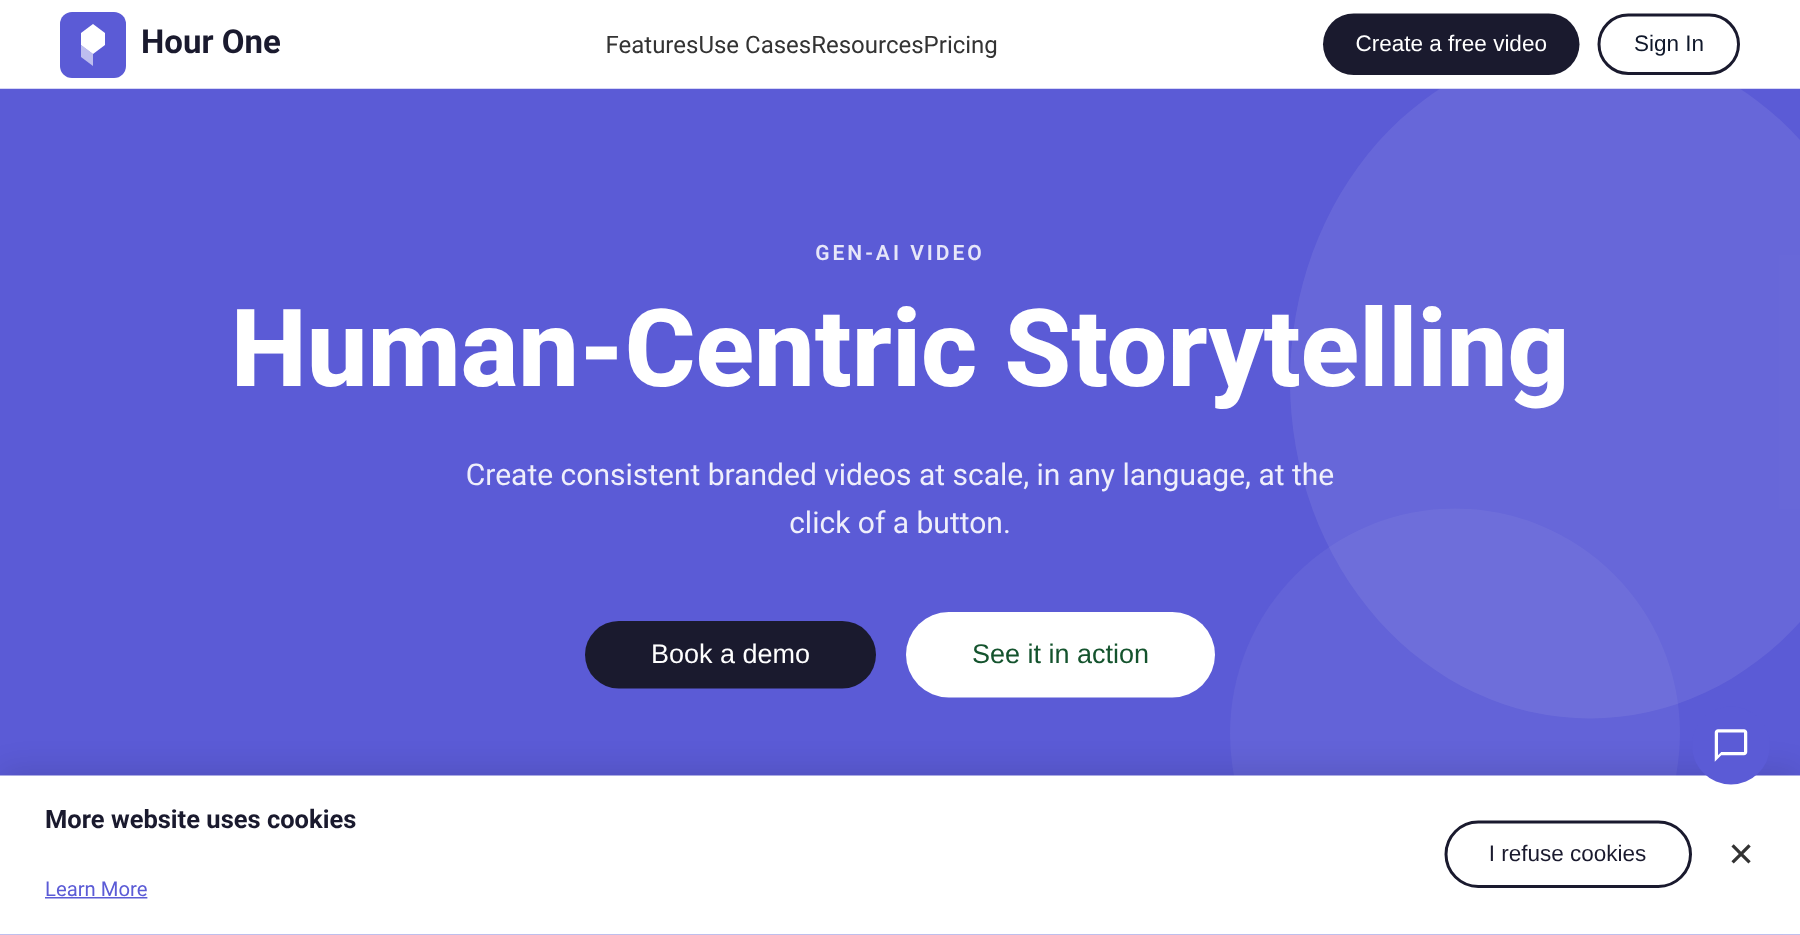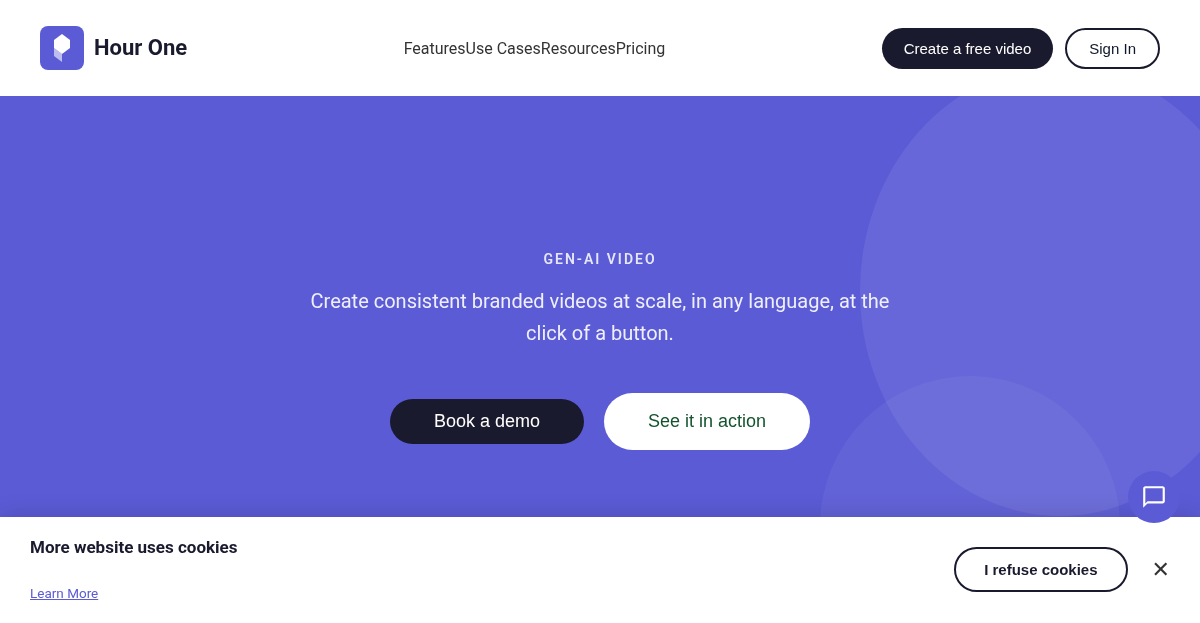--- a/index.html
+++ b/index.html
@@ -4,21 +4,21 @@
   <style>
     * { margin: 0; padding: 0; box-sizing: border-box; }
     body { font-family: -apple-system, BlinkMacSystemFont, 'Segoe UI', Roboto, sans-serif; width: 1200px; height: 623px; overflow: hidden; position: relative; }
 
     
     .navbar {
       display: flex;
       align-items: center;
       justify-content: space-between;
       padding: 0 40px;
-      height: 96px;
+      height: 59px;
       background: #fff;
       position: relative;
       z-index: 10;
     }
     .logo-area {
       display: flex;
       align-items: center;
       gap: 10px;
       cursor: pointer;
     }
@@ -222,21 +222,21 @@
       white-space: nowrap;
     }
     .btn-refuse {
       background: transparent;
       color: #1a1a2e;
       border: 2px solid #1a1a2e;
       border-radius: 50px;
       padding: 12px 28px;
       font-size: 15px;
       cursor: pointer;
-      font-weight: 700;
+      font-weight: 400;
       white-space: nowrap;
     }
     .cookie-close {
       background: none;
       border: none;
       font-size: 22px;
       cursor: pointer;
       color: #333;
       margin-left: 10px;
       display: flex;
@@ -291,20 +291,21 @@
     <button class="btn-create">Create a free video</button>
     <button class="btn-signin">Sign In</button>
   </div>
 </nav>
 
 <section class="hero">
   <div class="hero-bg-shape"></div>
   <div class="hero-bg-shape2"></div>
 
   <p class="hero-subtitle">GEN-AI VIDEO</p>
+  <h1 class="hero-title">Human-Centric Storytelling</h1>
   <p class="hero-desc">Create consistent branded videos at scale, in any language,
 at the click of a button.</p>
 
   <div class="hero-buttons">
     <button class="btn-book-demo">Book a demo</button>
     <button class="btn-see-action">See it in action</button>
   </div>
 </section>
 
 <div class="preview-strip">

